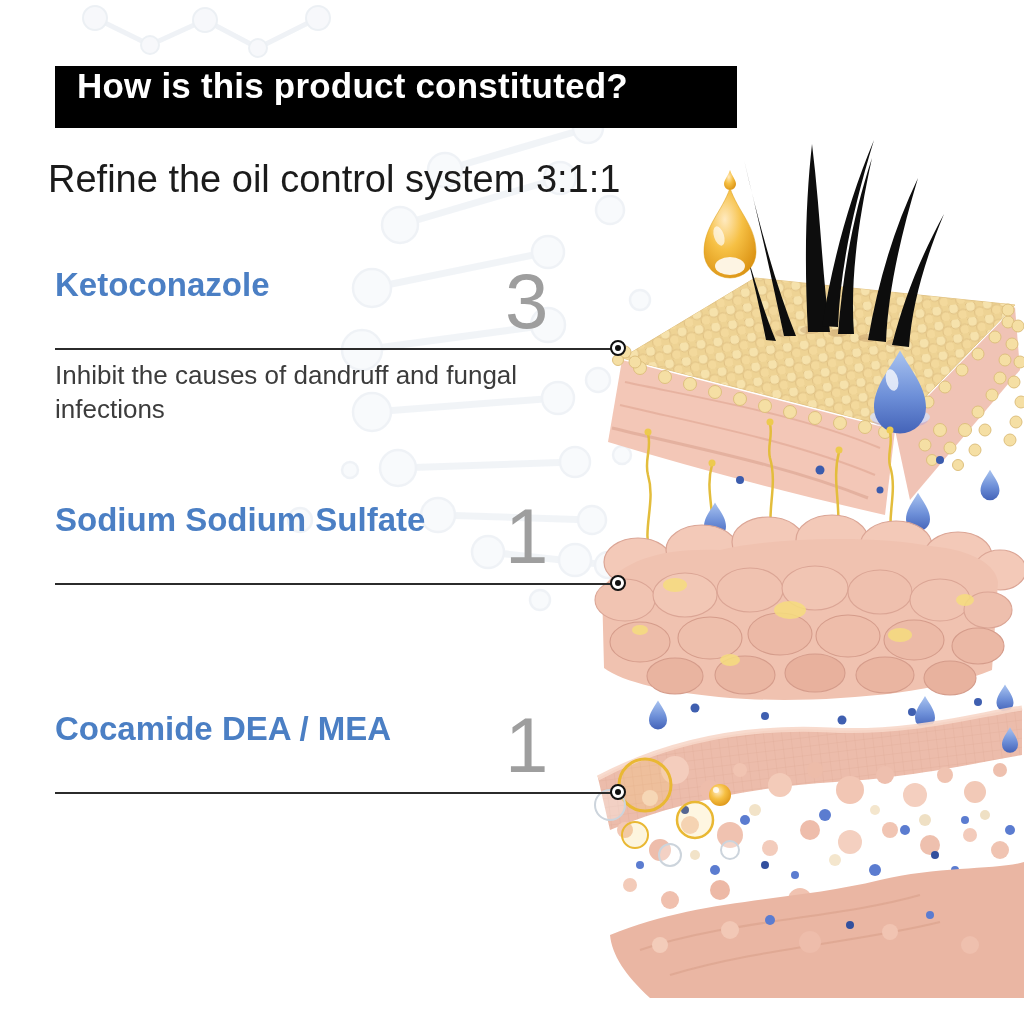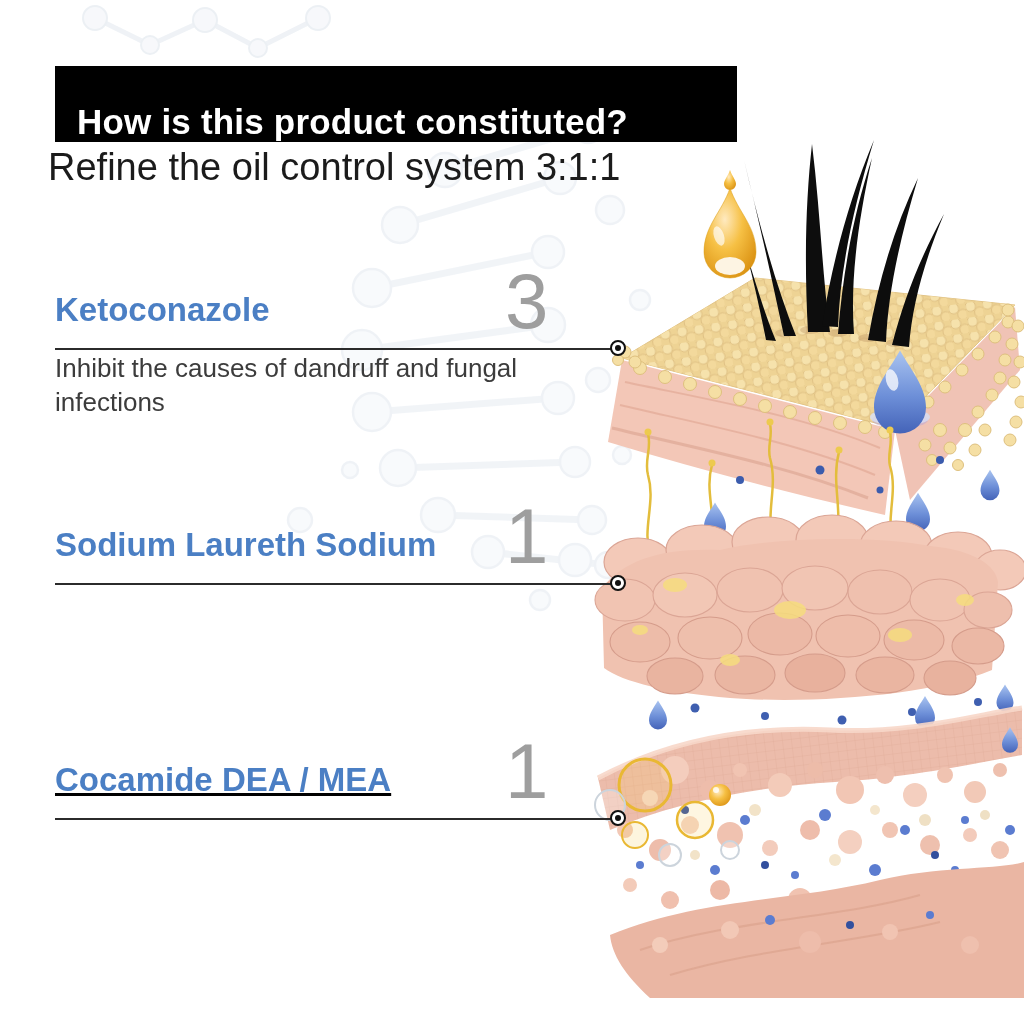--- a/index.html
+++ b/index.html
@@ -3,37 +3,37 @@
 <meta charset="utf-8">
 <style>
   * { margin:0; padding:0; box-sizing:border-box; }
   html,body { width:1024px; height:1024px; }
   body { background:#ffffff; font-family:"Liberation Sans", sans-serif; position:relative; overflow:hidden; }
   .page { position:relative; width:1024px; height:1024px; background:#fff; }
 
   .bg-svg { position:absolute; left:0; top:0; z-index:0; }
   .illustration { position:absolute; left:580px; top:130px; z-index:1; }
 
-  .title-bar { position:absolute; left:55px; top:66px; width:682px; height:76px; background:#000;
-               display:flex; align-items:flex-end; padding-left:22px; z-index:2; }
+  .title-bar { position:absolute; left:55px; top:66px; width:682px; height:62px; background:#000;
+               display:flex; align-items:flex-start; padding-left:22px; z-index:2; }
   .title-bar h1 { color:#fff; font-size:35px; font-weight:bold; letter-spacing:.2px; white-space:nowrap; }
 
-  .subtitle { position:absolute; left:48px; top:146px; font-size:38px; color:#1b1b1b; z-index:2; white-space:nowrap; }
+  .subtitle { position:absolute; left:48px; top:158px; font-size:38px; color:#1b1b1b; z-index:2; white-space:nowrap; }
 
   .ingredient { position:absolute; left:55px; width:562px; z-index:3; }
-  #sec1 { top:268px; } #sec2 { top:503px; } #sec3 { top:738px;text-decoration:underline; }
-  .ing-head { position:relative; height:60px; display:flex; align-items:flex-end; }
+  #sec1 { top:268px; } #sec2 { top:503px; } #sec3 { top:712px; }
+  .ing-head { position:relative; height:60px; display:flex; align-items:flex-start; }
   .ing-name { font-size:33px; font-weight:bold; color:#4b7fc4; line-height:1.05; white-space:nowrap; }
   .ratio { position:absolute; left:450px; bottom:-6px; font-size:78px; line-height:.85; color:#9e9e9e; }
   .rule { position:relative; margin-top:20px; height:0; border-top:2px solid #2b2b2b; }
   .dot { position:absolute; right:-9px; top:-10px; width:16px; height:16px; border:2.5px solid #111;
          border-radius:50%; background:#fff; }
   .dot::after { content:""; position:absolute; left:50%; top:50%; width:6px; height:6px;
                 margin:-3px 0 0 -3px; background:#111; border-radius:50%; }
-  .ing-desc { margin-top:1px; font-size:26px; color:#3c3c3c; line-height:1.32; max-width:548px; }
+  .ing-desc { margin-top:8px; font-size:26px; color:#3c3c3c; line-height:1.32; max-width:548px; }
 </style>
 </head>
 <body>
 
 <div class="page">
 
   <svg class="bg-svg" width="1024" height="1024" viewBox="0 0 1024 1024">
     <g opacity="0.55">
       <path d="M95,18 L150,45 L205,20 L258,48 L318,18" stroke="#e2e8ef" stroke-width="5" fill="none"></path>
       <circle cx="95" cy="18" r="12" fill="#f1f4f8" stroke="#dde4ec" stroke-width="2"></circle>
@@ -380,21 +380,21 @@
       <span class="ratio">3</span>
     </div>
     <div class="rule">
       <span class="dot"></span>
     </div>
     <p class="ing-desc">Inhibit the causes of dandruff and fungal infections</p>
   </section>
 
   <section class="ingredient" id="sec2">
     <div class="ing-head">
-      <h2 class="ing-name">Sodium Laureth Sodium</h2>
+      <h2 class="ing-name">Sodium Sodium Sulfate</h2>
       <span class="ratio">1</span>
     </div>
     <div class="rule">
       <span class="dot"></span>
     </div>
   </section>
 
   <section class="ingredient" id="sec3">
     <div class="ing-head">
       <h2 class="ing-name">Cocamide DEA / MEA</h2>

